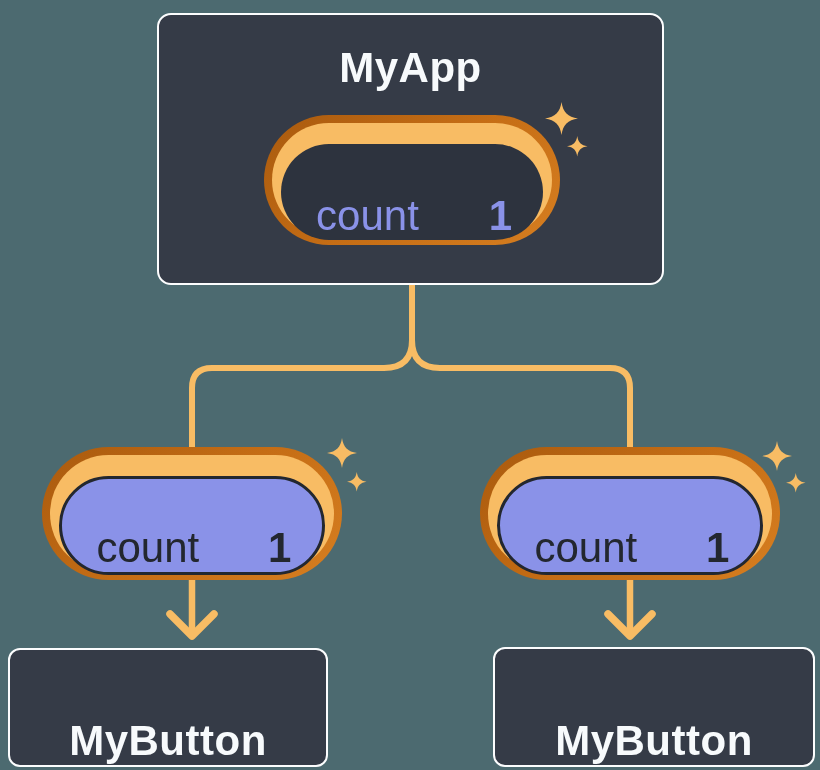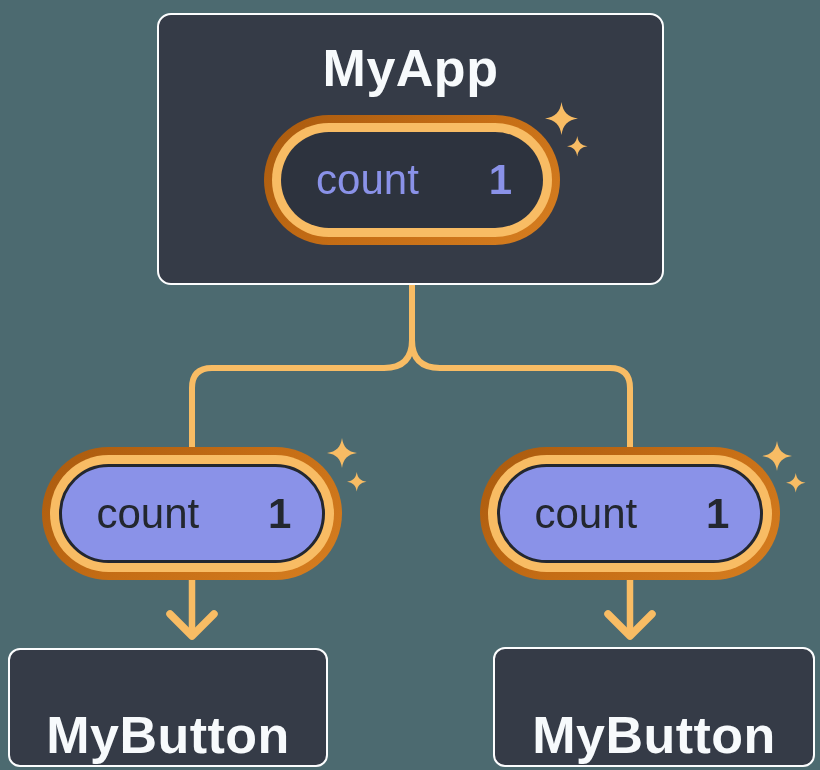--- a/index.html
+++ b/index.html
@@ -10,39 +10,39 @@
   }
   .layer{position:absolute;left:0;top:0;width:820px;height:770px;pointer-events:none;}
   #connector-layer{z-index:0;}
   #sparkle-layer{z-index:3;}
 
   .node{
     position:absolute;box-sizing:border-box;z-index:1;
     background:#353B47;border:2.5px solid #FCFDFE;border-radius:14px;
   }
   .node-title{
-    color:#F7FAFC;font-size:52px;font-weight:bold;letter-spacing:.5px;
+    color:#F7FAFC;font-size:42px;font-weight:bold;letter-spacing:.5px;
     text-align:center;white-space:nowrap;
   }
   .root-title{position:absolute;top:30px;left:0;right:0;line-height:46px;}
   .leaf{display:flex;align-items:flex-end;justify-content:center;border-radius:12px;}
 
   
   .pill-outer{
     position:absolute;box-sizing:border-box;z-index:2;
     border-radius:999px;padding:8px;
     background:linear-gradient(140deg,#A95A0E 0%,#C56D15 50%,#D67E20 100%);
   }
   .pill-mid{
     height:100%;box-sizing:border-box;border-radius:999px;padding:9px;
     background:#F8BC64;
   }
   .pill-inner{
     height:100%;box-sizing:border-box;border-radius:999px;overflow:hidden;
-    display:flex;align-items:center;
+    display:flex;align-items:flex-end;margin-top:12px;
   }
   .pill-inner.dark{background:#2D333E;}
   .pill-inner.lav{background:#8A92E8;border:3px solid #23272F;}
   .cell-label{
     flex:0 0 66%;display:flex;align-items:center;justify-content:center;
     font-size:42px;font-weight:normal;
   }
   .cell-value{
     flex:1;display:flex;align-items:center;justify-content:center;
     font-size:42px;font-weight:bold;

